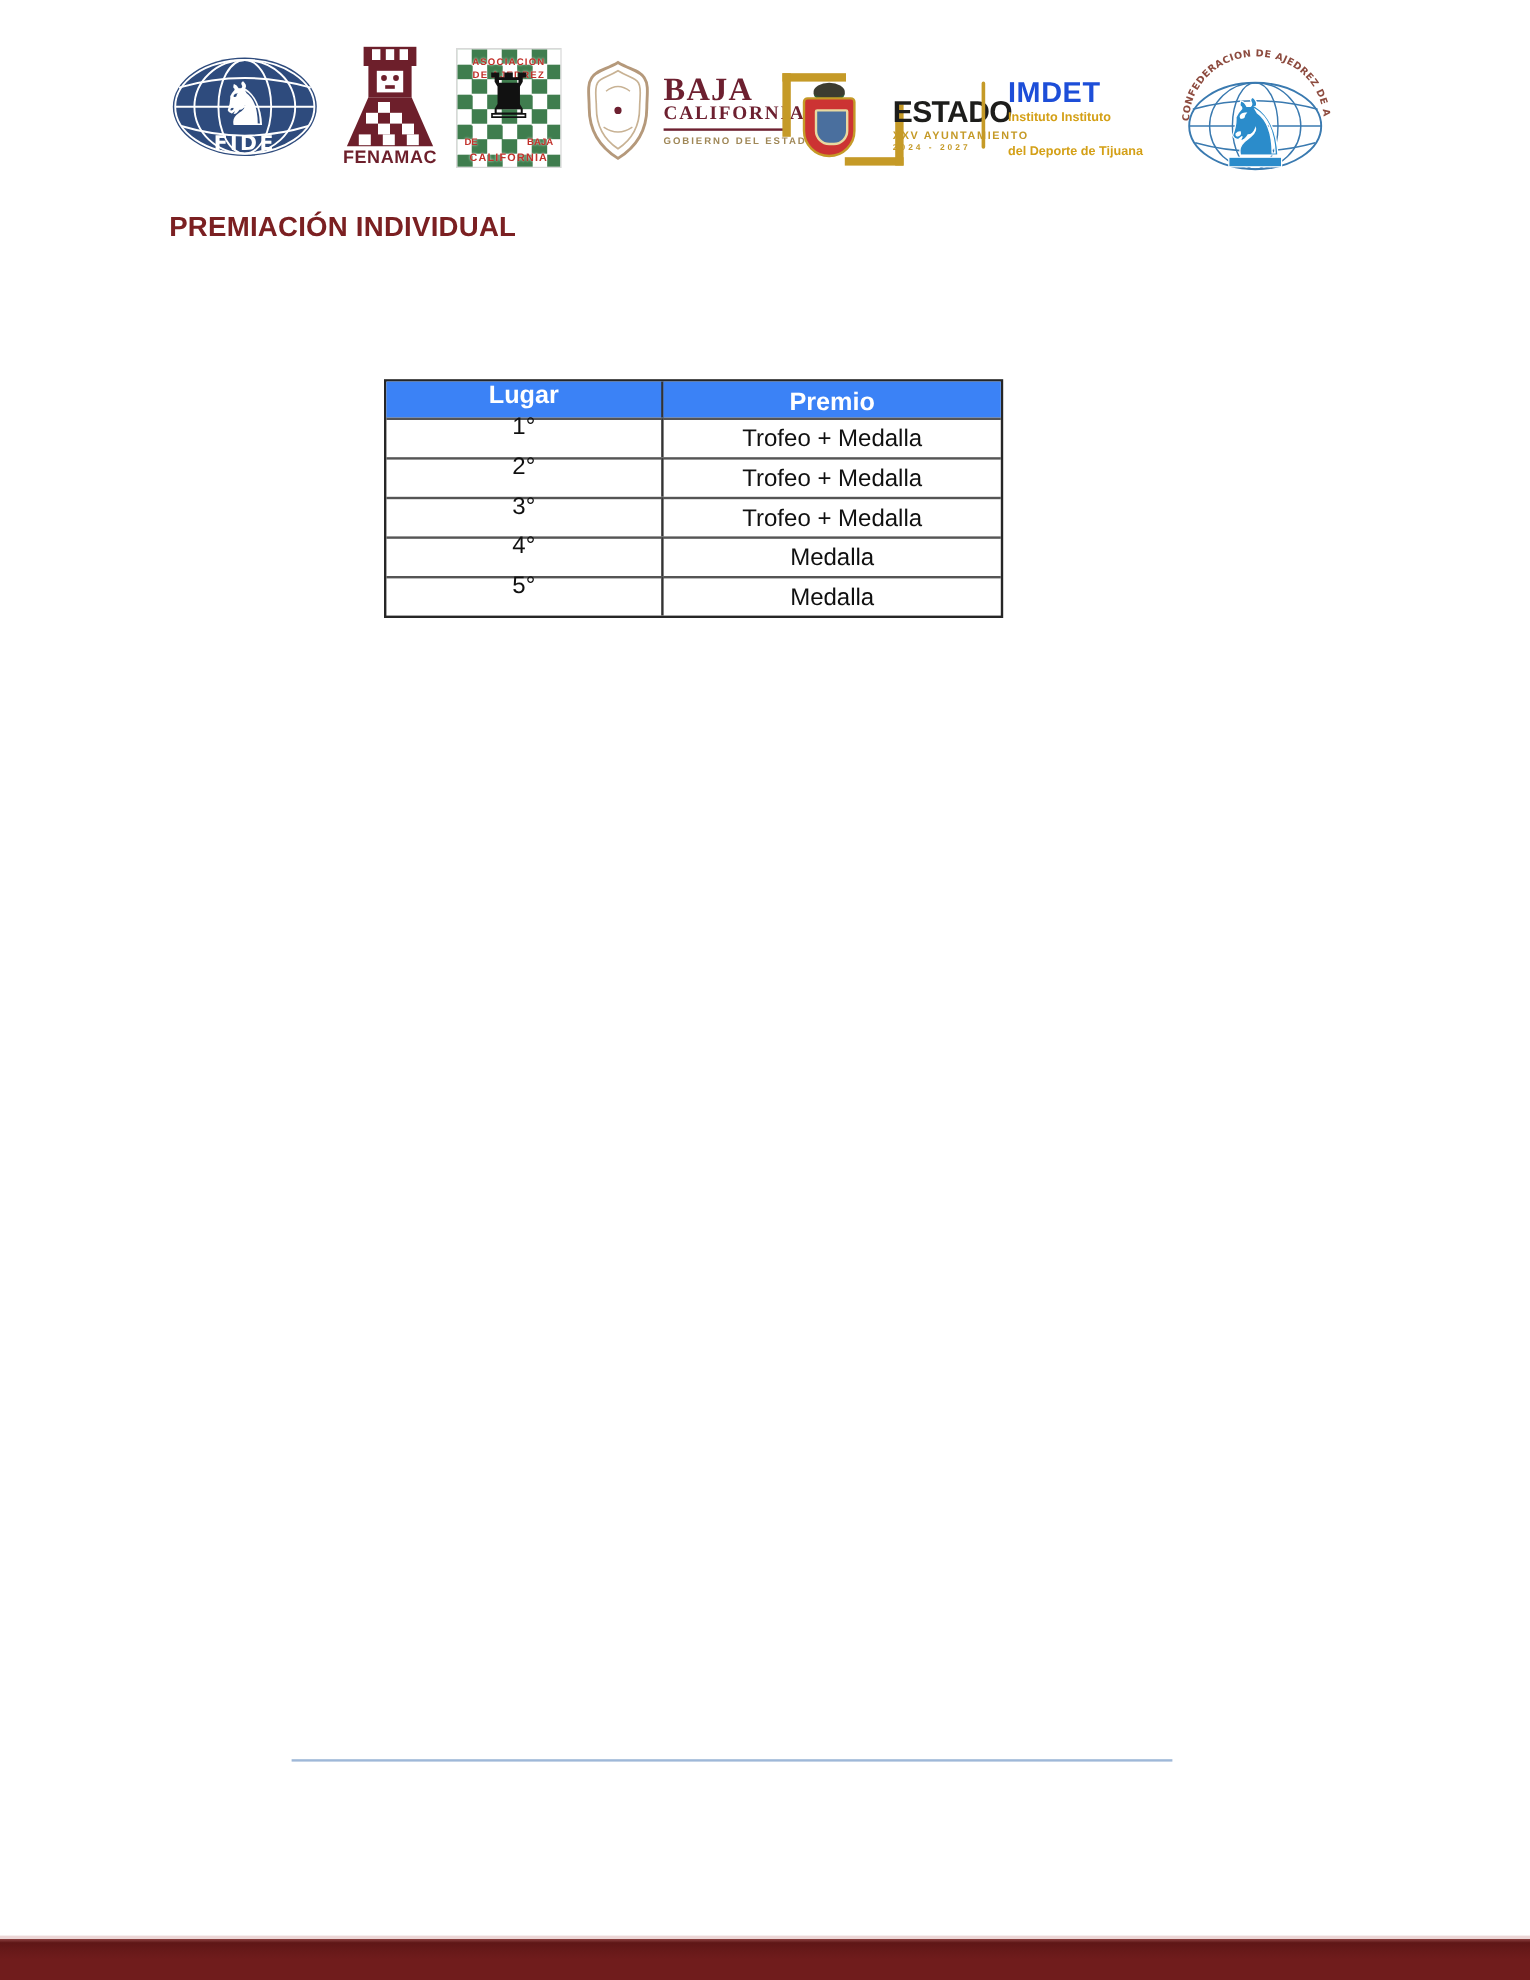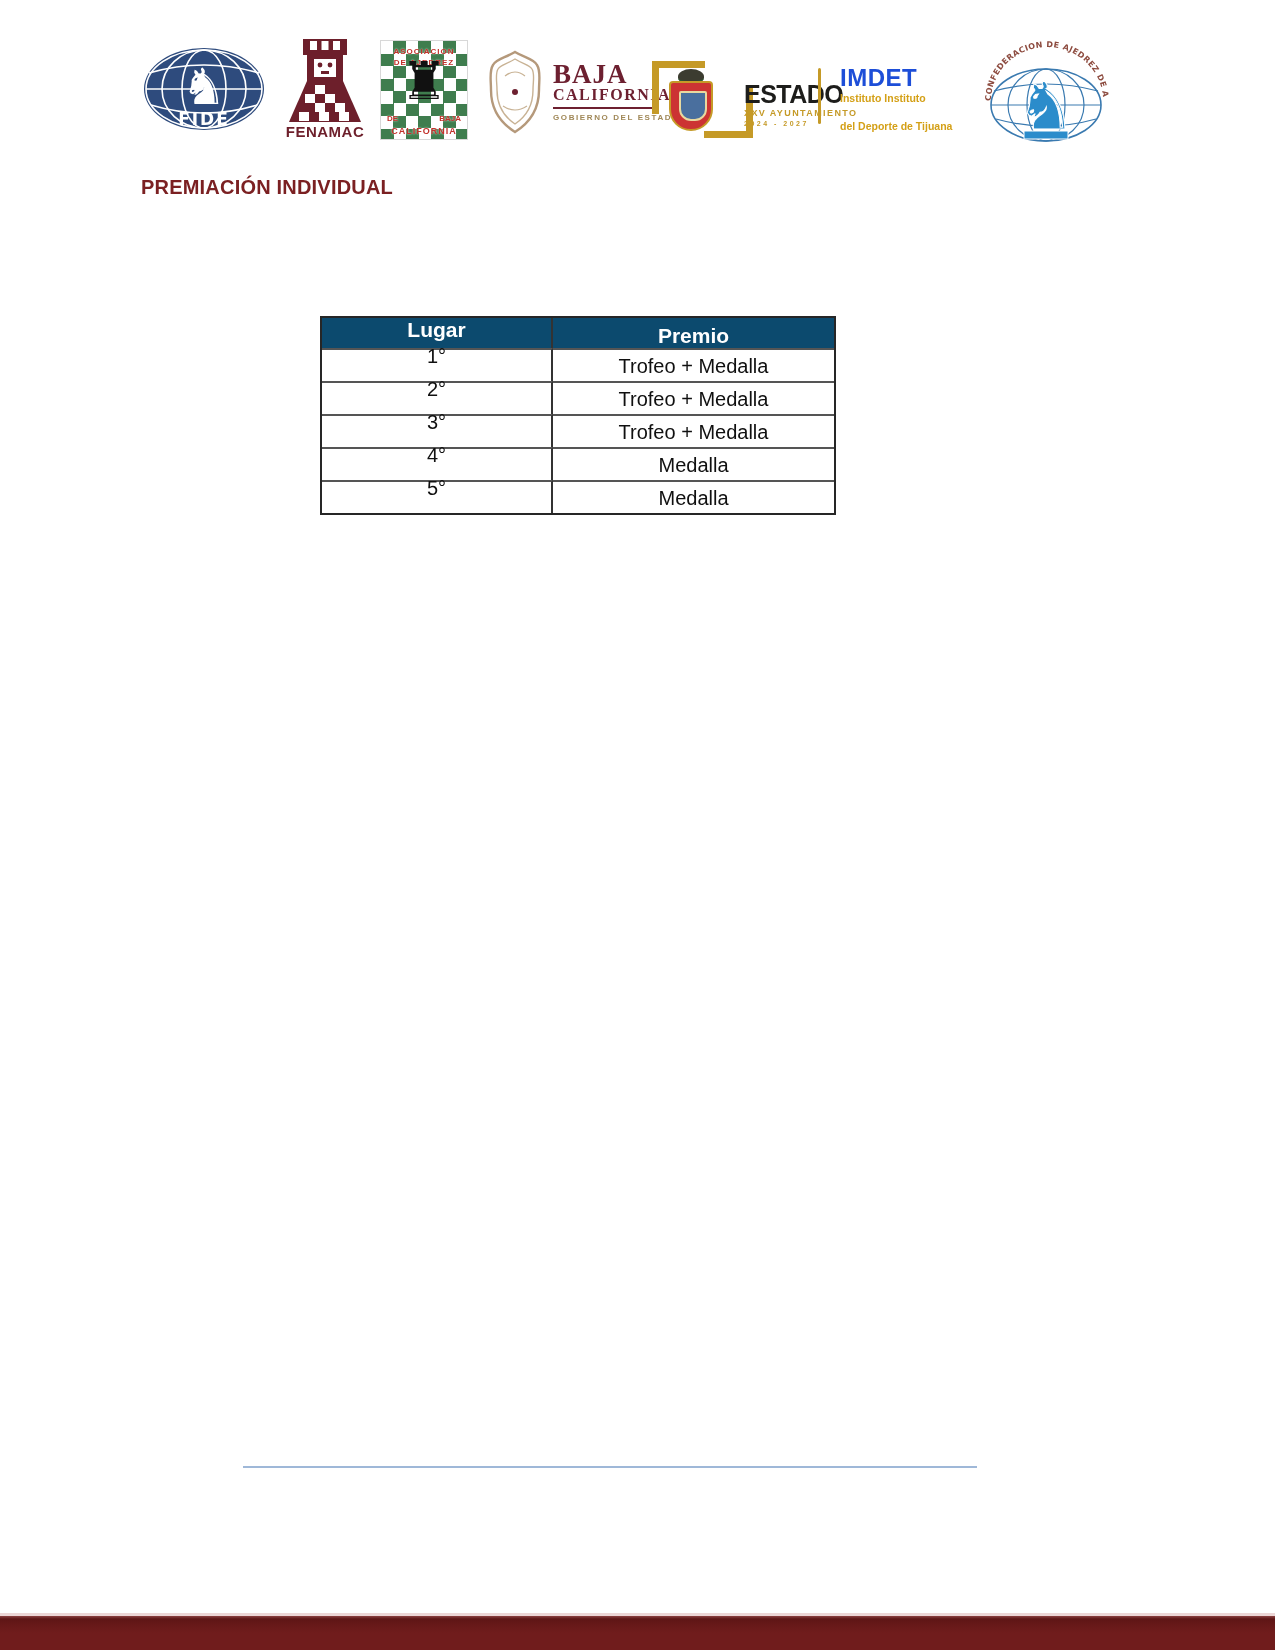--- a/index.html
+++ b/index.html
@@ -43,34 +43,34 @@
     background:#4a6f9e;border:2px solid #e8d9a0;border-radius:2px 2px 12px 12px;}
   .tj-title{color:#1d1d1b;font-weight:800;font-size:25px;letter-spacing:-.5px;line-height:26px;}
   .tj-sub{color:#c59a27;font-weight:700;font-size:9px;letter-spacing:1.4px;margin-top:1px;}
   .tj-years{color:#c59a27;font-weight:700;font-size:7px;letter-spacing:2.5px;margin-top:2px;}
   .hdr-divider{width:3px;height:56px;background:#c59a27;border-radius:2px;}
   .imdet-title{color:#1d4ed8;font-weight:800;font-size:24px;line-height:24px;letter-spacing:.5px;}
   .imdet-sub{color:#d4a017;font-weight:700;font-size:10.5px;line-height:12px;margin-top:2px;}
 
   
   .main-heading{
-    color:#7b2022; font-weight:700; font-size:20px; letter-spacing:.2px;
+    color:#7b2022; font-weight:700; font-size:23px; letter-spacing:.2px;
   }
   .intro{color:#1c1c1c; font-size:19.5px; line-height:31px; width:928px;}
 
   .prize-table{
     display:grid; grid-template-columns:231px 281px;
     border:2px solid #262626; box-sizing:content-box;
   }
   .pt-cell{
     height:31px; display:flex; align-items:center; justify-content:center;
     font-size:20px; color:#101010; border-top:2px solid #555; overflow:visible;
   }
   .pt-head{
-    height:30px; background:#0c4a6e; color:#ffffff; font-weight:700;
+    height:30px; background:#3b82f6; color:#ffffff; font-weight:700;
     font-size:21px; border-top:none;
   }
   .pt-col1{border-right:2px solid #333;}
   .pt-num{transform:translateY(-9px); display:inline-block;}
   .pt-premio{transform:translateY(1px); display:inline-block;}
   .pt-head .lug{transform:translateY(-3px);} 
   .pt-head .pre{transform:translateY(3px);}
 
   .blue-rule{height:2px; background:#9fb8d8;}
   .footer-bar{

